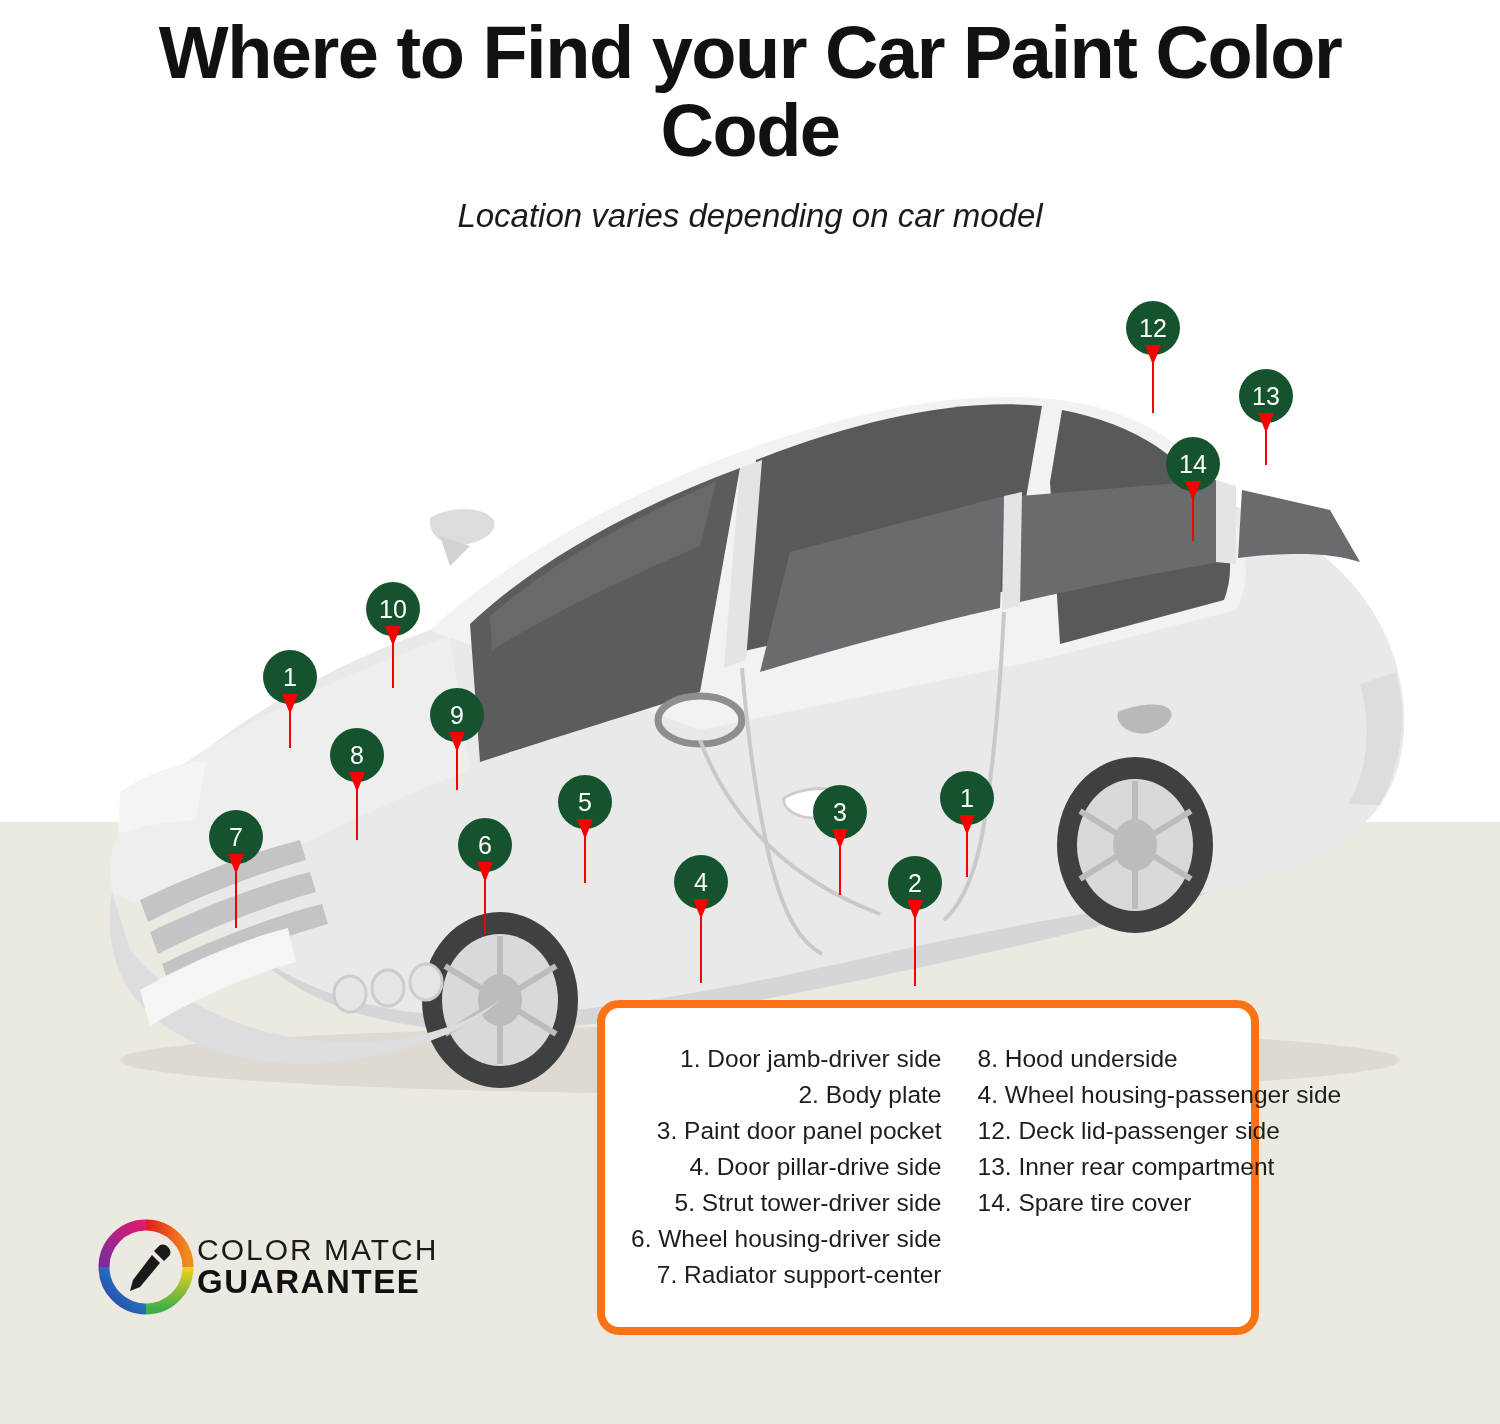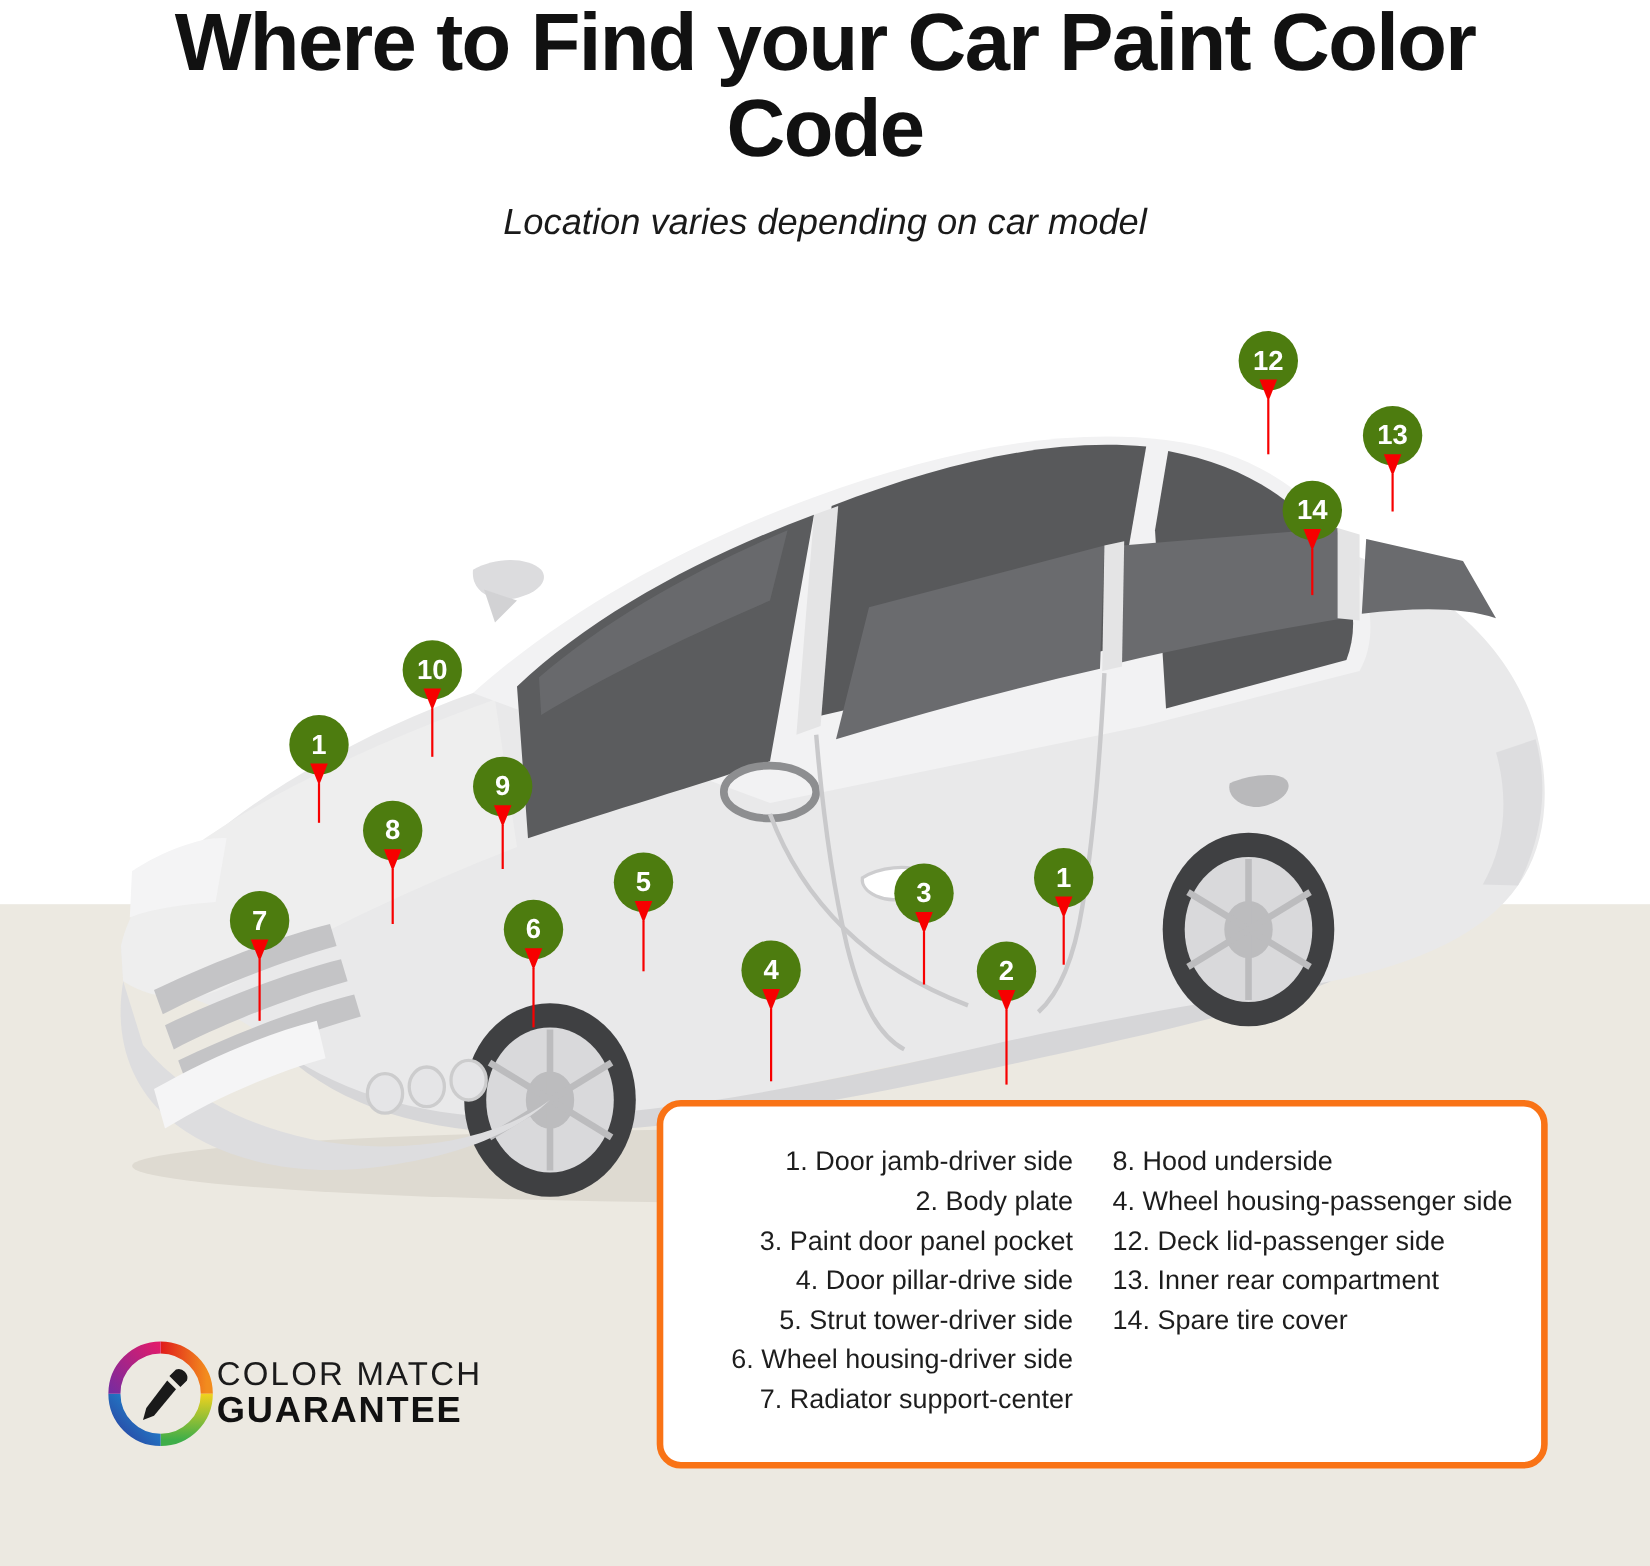--- a/index.html
+++ b/index.html
@@ -15,20 +15,21 @@
     overflow: hidden;
   }
 
   
   .header {
     position: absolute;
     top: 0;
     left: 0;
     width: 1500px;
     text-align: center;
+    padding-top: 14px;
     z-index: 30;
   }
   .title {
     font-size: 74px;
     line-height: 1.06;
     font-weight: 800;
     letter-spacing: -1.5px;
     color: #111111;
     margin: 0;
     padding: 0 120px;
@@ -69,24 +70,24 @@
     height: 70px;
     z-index: 20;
   }
   .pin .bubble {
     position: absolute;
     left: 0;
     top: 0;
     width: 54px;
     height: 54px;
     border-radius: 50%;
-    background: #4d7c0f;
+    background: #14532d;
     color: #ffffff;
     font-size: 25px;
-    font-weight: 700;
+    font-weight: 400;
     display: flex;
     align-items: center;
     justify-content: center;
     line-height: 1;
   }
   .pin .tail {
     position: absolute;
     left: 19px;
     top: 44px;
     width: 0;
@@ -101,24 +102,24 @@
     top: 62px;
     width: 2px;
     background: #f70000;
   }
 
   
   .legend {
     position: absolute;
     left: 597px;
     top: 1000px;
-    width: 810px;
+    width: 662px;
     height: 335px;
     background: #ffffff;
-    border: 6px solid #f97316;
+    border: 8px solid #f97316;
     border-radius: 22px;
     z-index: 25;
     box-sizing: border-box;
     display: flex;
     padding: 34px 26px 20px 26px;
   }
   .legend-col {
     flex: 1;
     display: flex;
     flex-direction: column;

